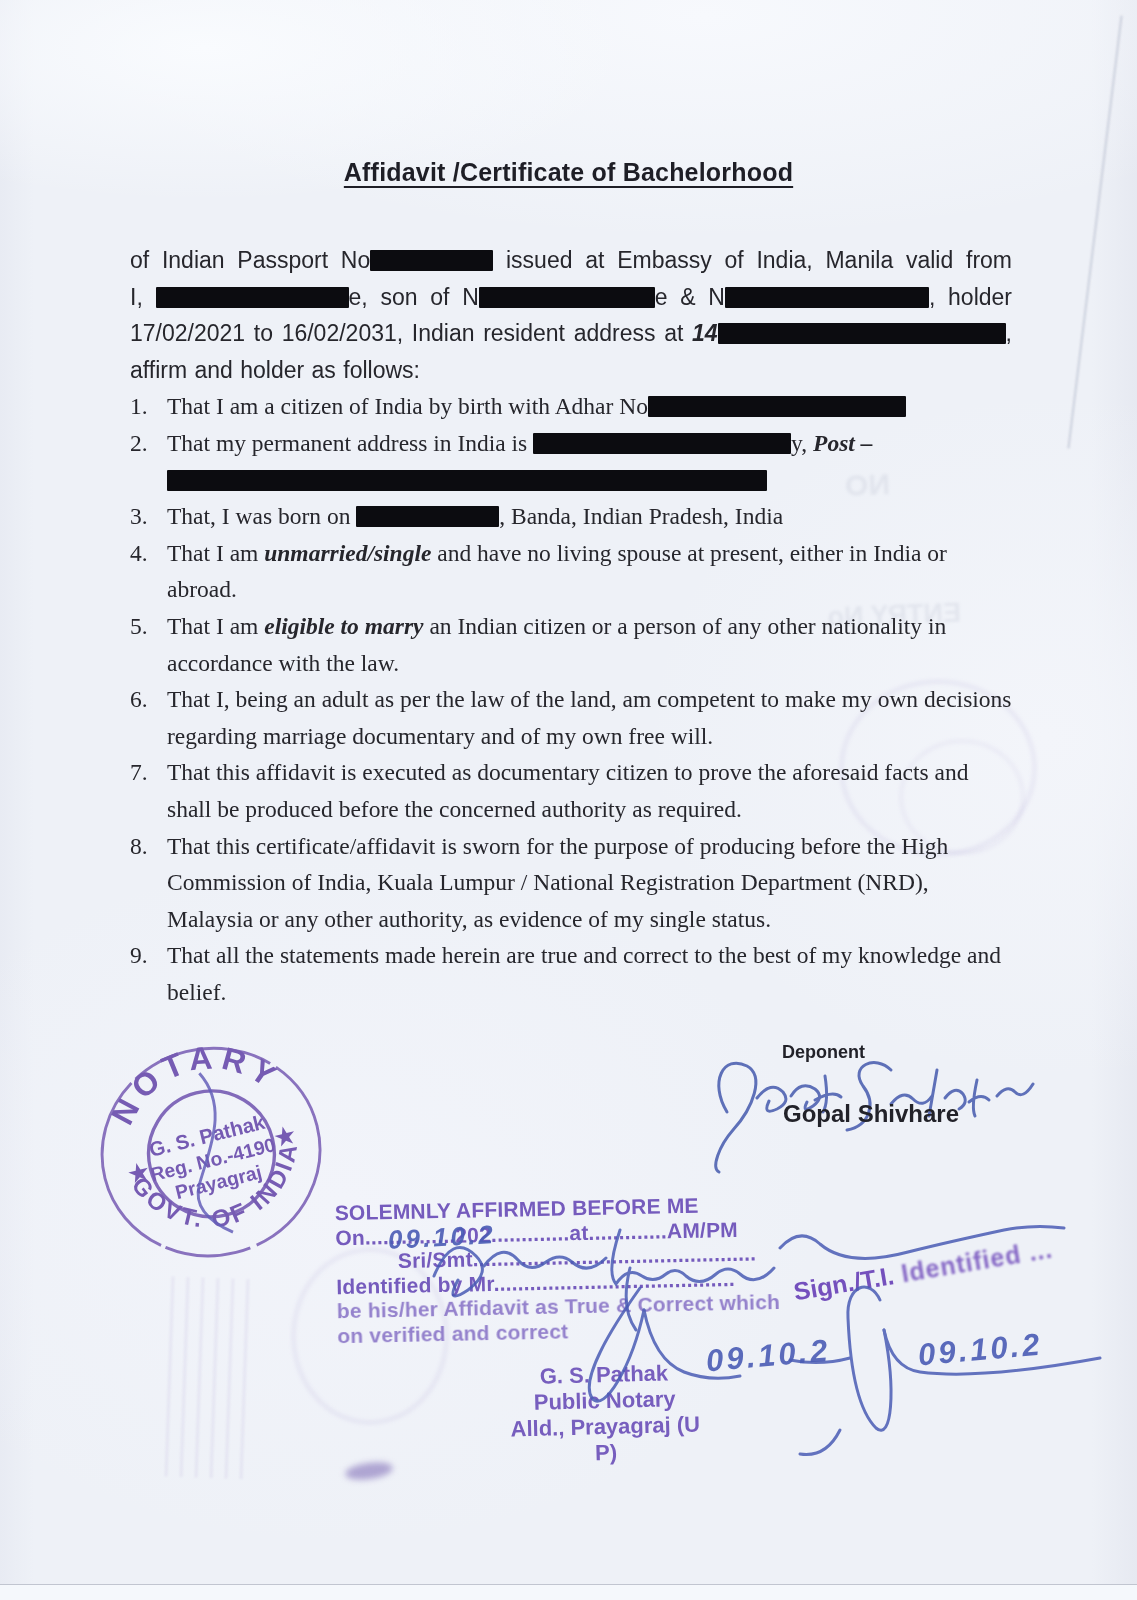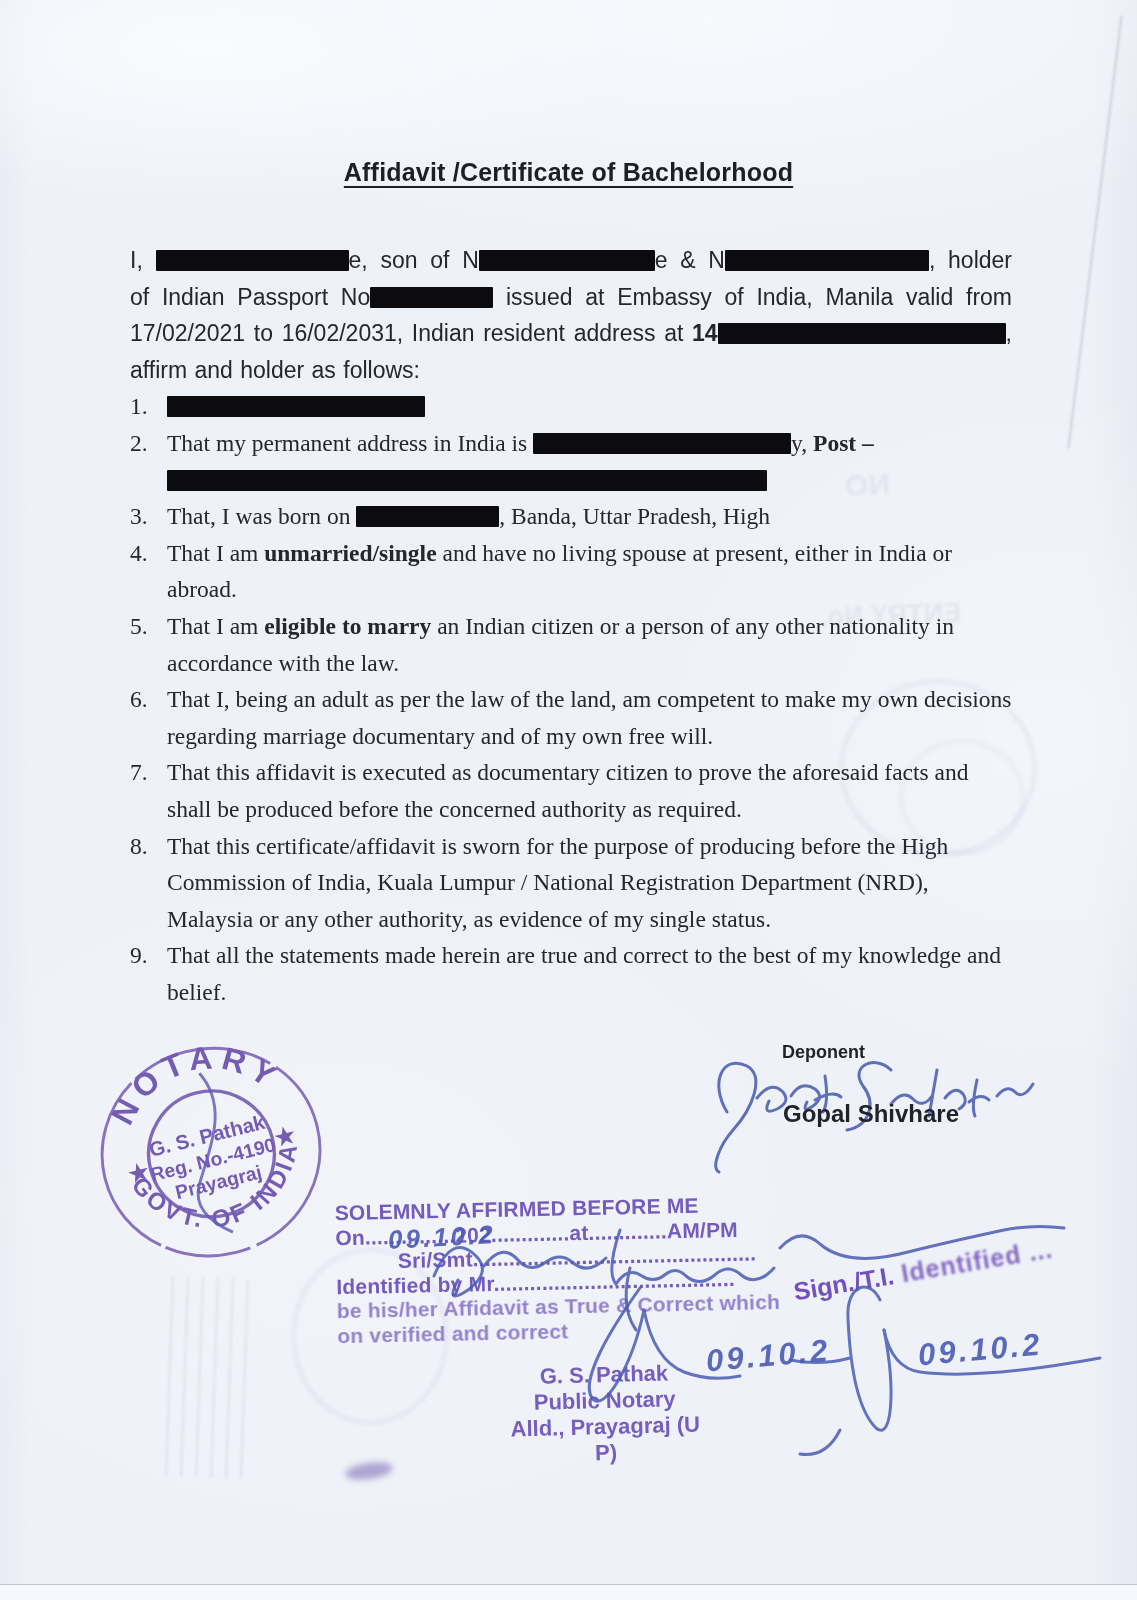--- a/index.html
+++ b/index.html
@@ -24,21 +24,21 @@
   .doc-title{
     position:absolute;left:0;top:158px;width:1137px;text-align:center;
     font-size:25px;font-weight:bold;color:#1e1e26;letter-spacing:.2px;
     text-decoration:underline;text-underline-offset:5px;text-decoration-thickness:2px;
   }
   .textflow{position:absolute;left:130px;top:242px;width:882px;}
   .jline{font-size:23px;line-height:36.6px;text-align:justify;text-align-last:justify;
     word-spacing:1px;}
   .jline.last{text-align-last:left;}
   .redact{display:inline-block;height:21px;background:#0c0c10;vertical-align:-3px;border-radius:1px;}
-  .b{font-weight:bold;}
+  .b{font-weight:bold;font-style:italic;}
   .statements{margin-top:0;font-family:"Liberation Serif", serif;}
   .item{display:flex;font-size:23.5px;line-height:36.6px;}
   .item .num{flex:0 0 37px;}
   .item .body{flex:1;}
   .seal{position:absolute;left:93px;top:1036px;width:236px;height:232px;
     transform:rotate(-14deg);opacity:.93;}
   .deponent-label{position:absolute;left:782px;top:1042px;font-size:18px;font-weight:600;color:#222229;}
   .deponent-name{position:absolute;left:783px;top:1100px;font-size:24px;font-weight:bold;color:#222229;text-align:center;}
   .sig-svg{position:absolute;}
   .affirm{position:absolute;left:336px;top:1196px;width:500px;transform:rotate(-1.2deg);
@@ -76,37 +76,37 @@
   <div class="bleed-circle" style="left:840px;top:680px;width:190px;height:170px;"></div>
   <div class="bleed-circle" style="left:900px;top:740px;width:120px;height:110px;border-width:2px;"></div>
   <div class="bleed-circle" style="left:292px;top:1248px;width:150px;height:170px;"></div>
   <div class="bleed-lines"></div>
   <div class="smudge-blob"></div>
 
   <div class="doc-title">Affidavit /Certificate of Bachelorhood</div>
 
   <div class="textflow">
     <div>
+        <div class="jline"><span>of Indian Passport No</span><span class="redact" style="width: 123px;"></span><span> issued at Embassy of India, Manila valid from</span></div>
         <div class="jline"><span>I, </span><span class="redact" style="width: 193px;"></span><span>e, son of N</span><span class="redact" style="width: 176px;"></span><span>e &amp; N</span><span class="redact" style="width: 204px;"></span><span>, holder</span></div>
-        <div class="jline"><span>of Indian Passport No</span><span class="redact" style="width: 123px;"></span><span> issued at Embassy of India, Manila valid from</span></div>
         <div class="jline"><span>17/02/2021 to 16/02/2031, Indian resident address at </span><span class="b">14</span><span class="redact" style="width: 288px;"></span><span>,</span></div>
         <div class="jline last"><span>affirm and holder as follows:</span></div>
       </div>
     <div class="statements">
         <div class="item">
           <span class="num">1.</span>
-          <span class="body"><span class="redact" style="width: 258px;"></span></span>
+          <span class="body"><span>That I am a citizen of India by birth with Adhar No</span><span class="redact" style="width: 258px;"></span></span>
         </div>
         <div class="item">
           <span class="num">2.</span>
           <span class="body"><span>That my permanent address in India is </span><span class="redact" style="width: 258px;"></span><span>y, </span><span class="b">Post –</span><span> </span><span class="redact" style="width: 600px;"></span></span>
         </div>
         <div class="item">
           <span class="num">3.</span>
-          <span class="body"><span>That, I was born on </span><span class="redact" style="width: 143px;"></span><span>, Banda, Uttar Pradesh, High</span></span>
+          <span class="body"><span>That, I was born on </span><span class="redact" style="width: 143px;"></span><span>, Banda, Indian Pradesh, India</span></span>
         </div>
         <div class="item">
           <span class="num">4.</span>
           <span class="body"><span>That I am </span><span class="b">unmarried/single</span><span> and have no living spouse at present, either in India or abroad.</span></span>
         </div>
         <div class="item">
           <span class="num">5.</span>
           <span class="body"><span>That I am </span><span class="b">eligible to marry</span><span> an Indian citizen or a person of any other nationality in accordance with the law.</span></span>
         </div>
         <div class="item">

